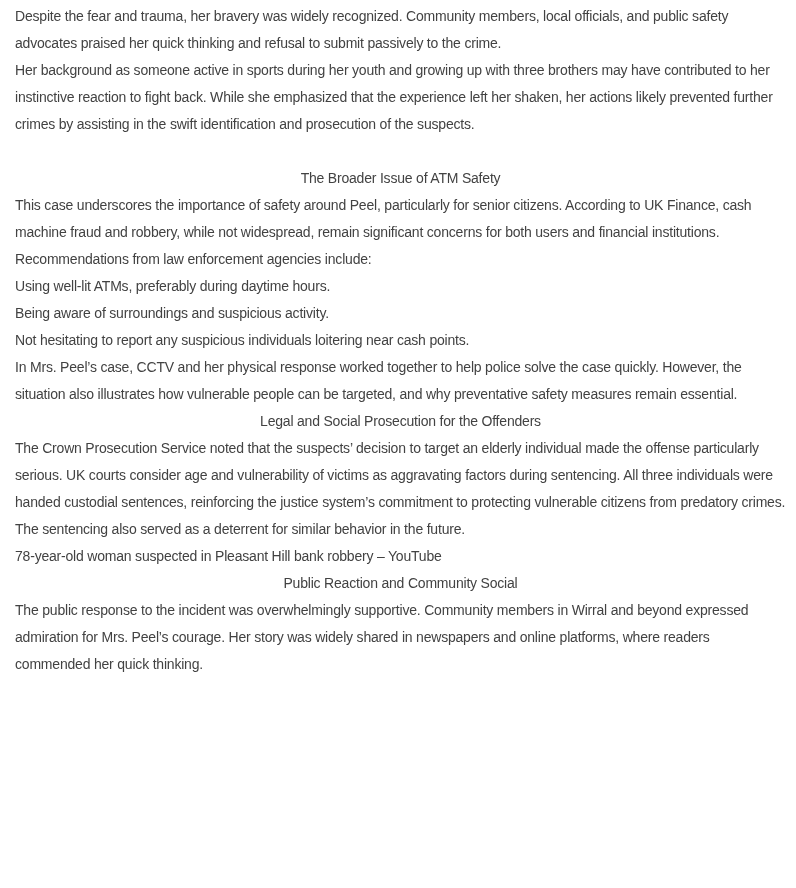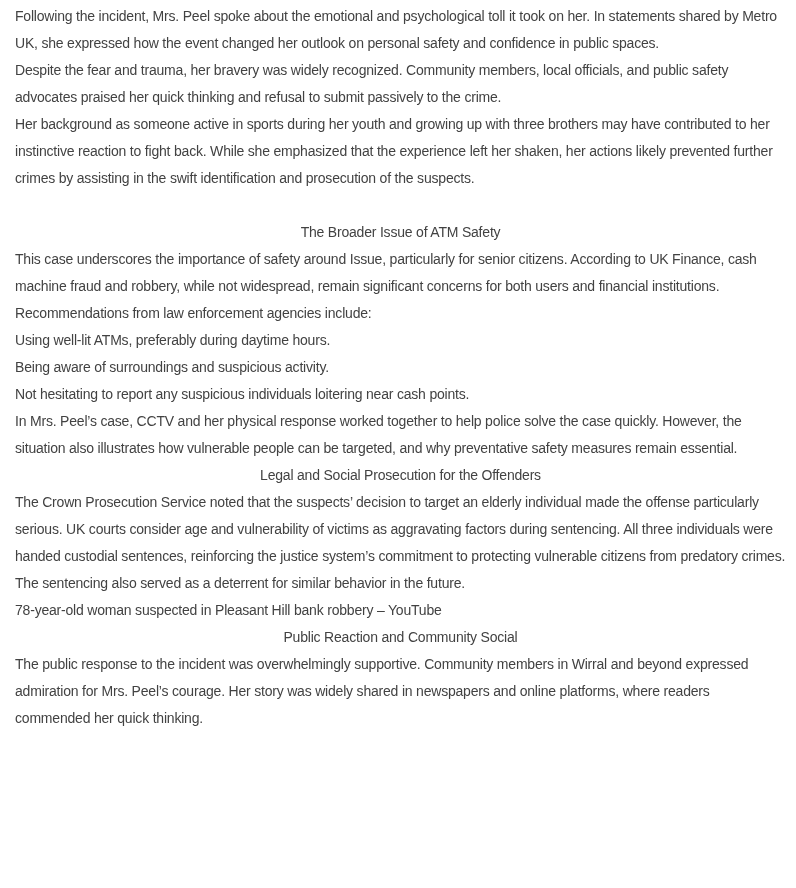--- a/index.html
+++ b/index.html
@@ -33,26 +33,25 @@
     text-align: center;
   }
   .block.blank {
     height: 27px;
   }
 </style>
 </head>
 <body>
 
 <main class="doc">
-    <p class="block paragraph">Following the incident, Mrs. Peel spoke about the emotional and psychological toll it took on her. In statements shared by Metro UK, she expressed how the event changed her outlook on personal safety and confidence in public spaces.</p>
     <p class="block paragraph">Despite the fear and trauma, her bravery was widely recognized. Community members, local officials, and public safety advocates praised her quick thinking and refusal to submit passively to the crime.</p>
     <p class="block paragraph">Her background as someone active in sports during her youth and growing up with three brothers may have contributed to her instinctive reaction to fight back. While she emphasized that the experience left her shaken, her actions likely prevented further crimes by assisting in the swift identification and prosecution of the suspects.</p>
     <p class="block blank"></p>
     <p class="block heading">The Broader Issue of ATM Safety</p>
-    <p class="block paragraph">This case underscores the importance of safety around Issue, particularly for senior citizens. According to UK Finance, cash machine fraud and robbery, while not widespread, remain significant concerns for both users and financial institutions. Recommendations from law enforcement agencies include:</p>
+    <p class="block paragraph">This case underscores the importance of safety around Peel, particularly for senior citizens. According to UK Finance, cash machine fraud and robbery, while not widespread, remain significant concerns for both users and financial institutions. Recommendations from law enforcement agencies include:</p>
     <p class="block paragraph">Using well-lit ATMs, preferably during daytime hours.</p>
     <p class="block paragraph">Being aware of surroundings and suspicious activity.</p>
     <p class="block paragraph">Not hesitating to report any suspicious individuals loitering near cash points.</p>
     <p class="block paragraph">In Mrs. Peel’s case, CCTV and her physical response worked together to help police solve the case quickly. However, the situation also illustrates how vulnerable people can be targeted, and why preventative safety measures remain essential.</p>
     <p class="block heading">Legal and Social Prosecution for the Offenders</p>
     <p class="block paragraph">The Crown Prosecution Service noted that the suspects’ decision to target an elderly individual made the offense particularly serious. UK courts consider age and vulnerability of victims as aggravating factors during sentencing. All three individuals were handed custodial sentences, reinforcing the justice system’s commitment to protecting vulnerable citizens from predatory crimes. The sentencing also served as a deterrent for similar behavior in the future.</p>
     <p class="block paragraph">78-year-old woman suspected in Pleasant Hill bank robbery – YouTube</p>
     <p class="block heading">Public Reaction and Community Social</p>
     <p class="block paragraph">The public response to the incident was overwhelmingly supportive. Community members in Wirral and beyond expressed admiration for Mrs. Peel’s courage. Her story was widely shared in newspapers and online platforms, where readers commended her quick thinking.</p>
   </main>

